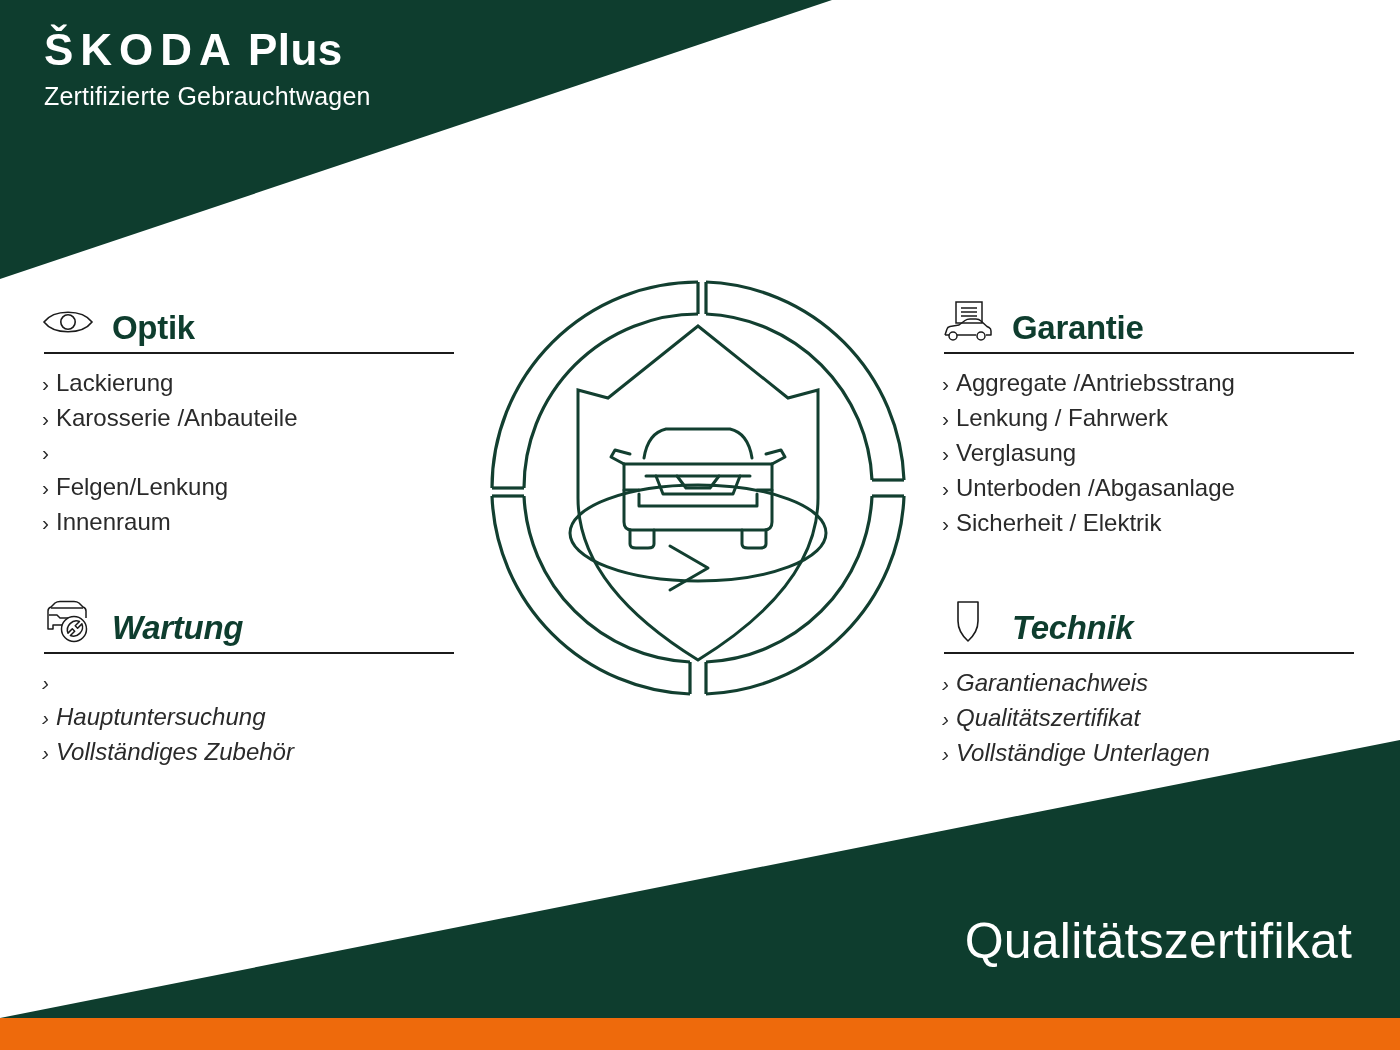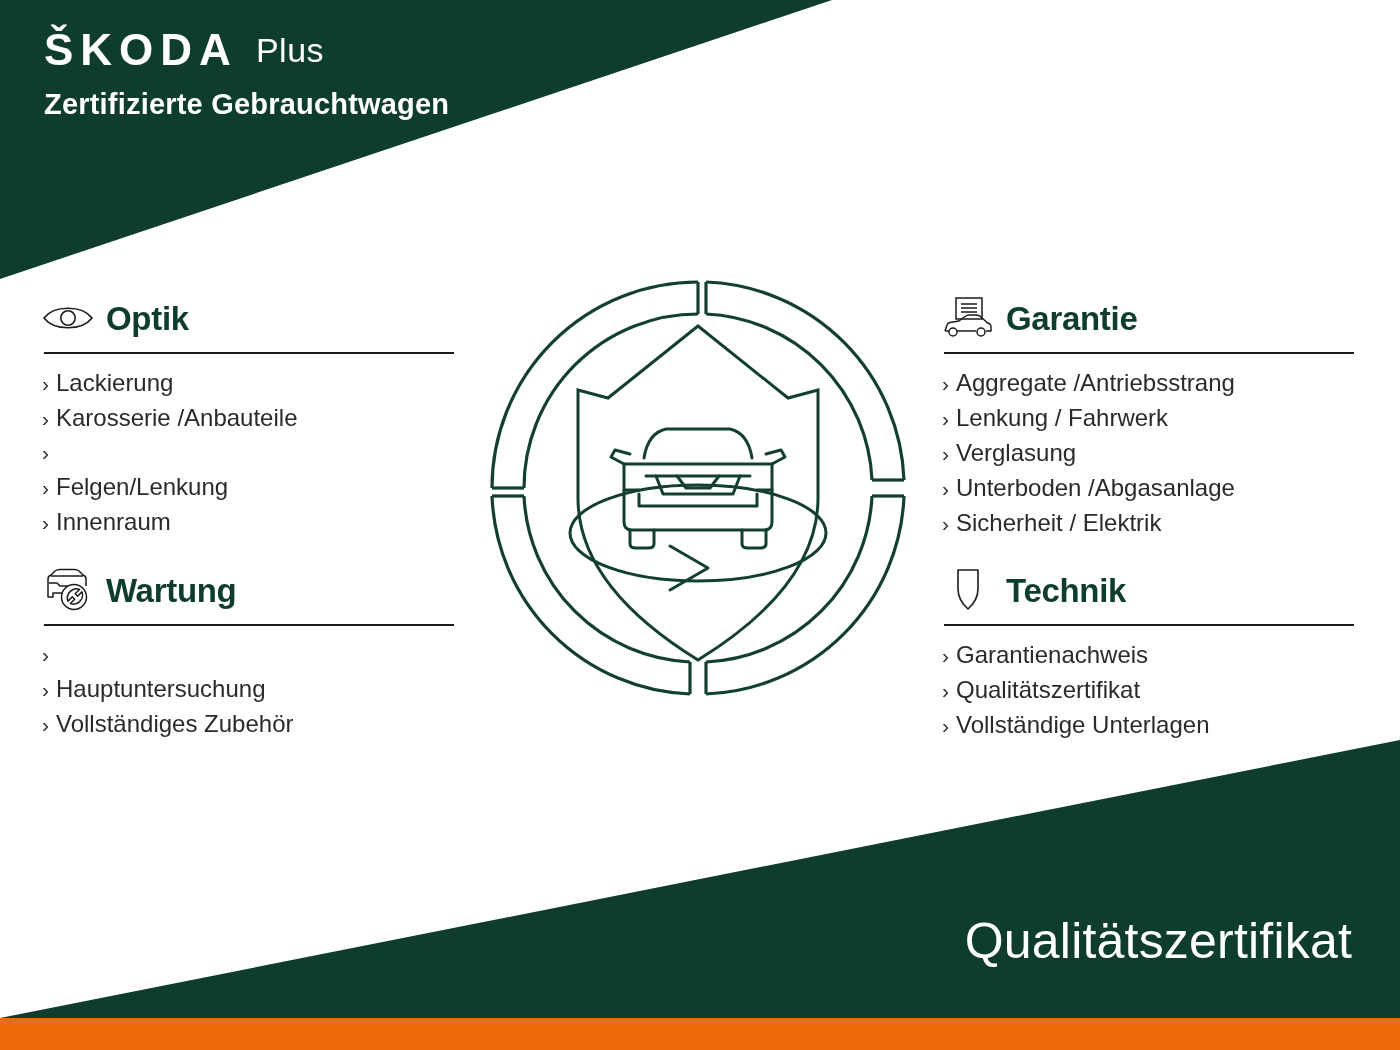--- a/index.html
+++ b/index.html
@@ -12,39 +12,39 @@
   }
 
   
   #bg-shapes { position:absolute; inset:0; width:1400px; height:1050px; z-index:0; }
 
   
   .logo-block {
     position:absolute; left:44px; top:28px; z-index:5;
     color:#ffffff;
   }
-  .logo-row { display:flex; align-items:center; gap:18px; }
+  .logo-row { display:flex; align-items:flex-start; gap:10px; }
   .logo-skoda {
     font-size:44px; font-weight:bold; letter-spacing:7px;
     line-height:1.0;
   }
-  .logo-plus { font-size:34px; font-weight:400; letter-spacing:0.5px; line-height:1.0; }
+  .logo-plus { font-size:44px; font-weight:700; letter-spacing:0.5px; line-height:1.0; }
   .logo-sub {
-    font-size:29px; font-weight:700; letter-spacing:0.2px;
-    margin-top:16px;
+    font-size:25px; font-weight:400; letter-spacing:0.2px;
+    margin-top:10px;
   }
 
   
   .col { position:absolute; z-index:5; width:420px; }
   .col-left  { left:42px;  }
   .col-right { left:942px; }
   .blk-top    { top:292px; }
-  .blk-bottom { top:564px; }
-
-  .sec-head { display:flex; align-items:center; gap:12px; height:52px; }
+  .blk-bottom { top:592px;font-style:italic; }
+
+  .sec-head { display:flex; align-items:flex-end; gap:18px; height:52px; }
   .sec-icon { width:52px; height:44px; flex:0 0 52px; display:flex; align-items:center; justify-content:center; }
   .sec-title {
     font-size:33px; font-weight:bold; color:#0E3D2E;
     letter-spacing:-0.3px; line-height:1;
   }
   .sec-rule { height:2px; background:#1b1b1b; margin:8px 0 12px 2px; width:410px; }
 
   .sec-list { list-style:none; }
   .sec-list li {
     font-size:24px; color:#2a2a2a; line-height:34px;

